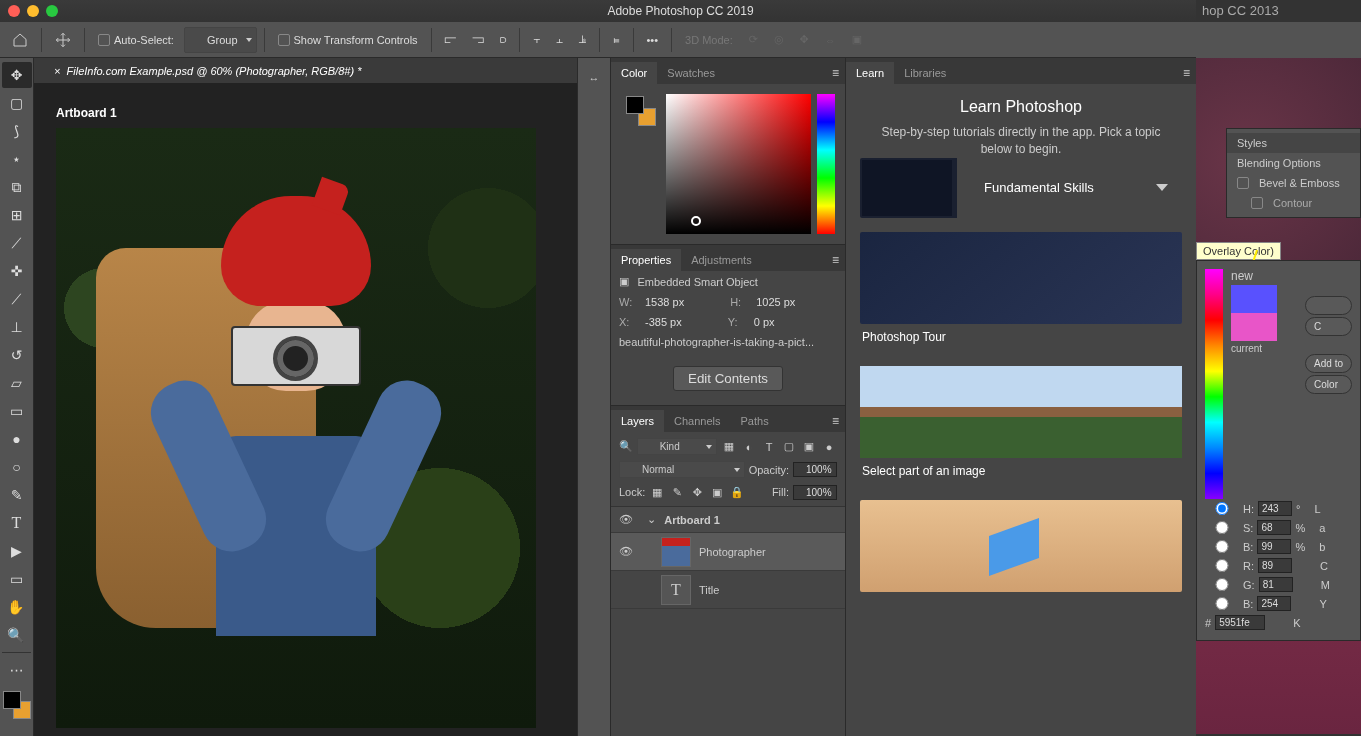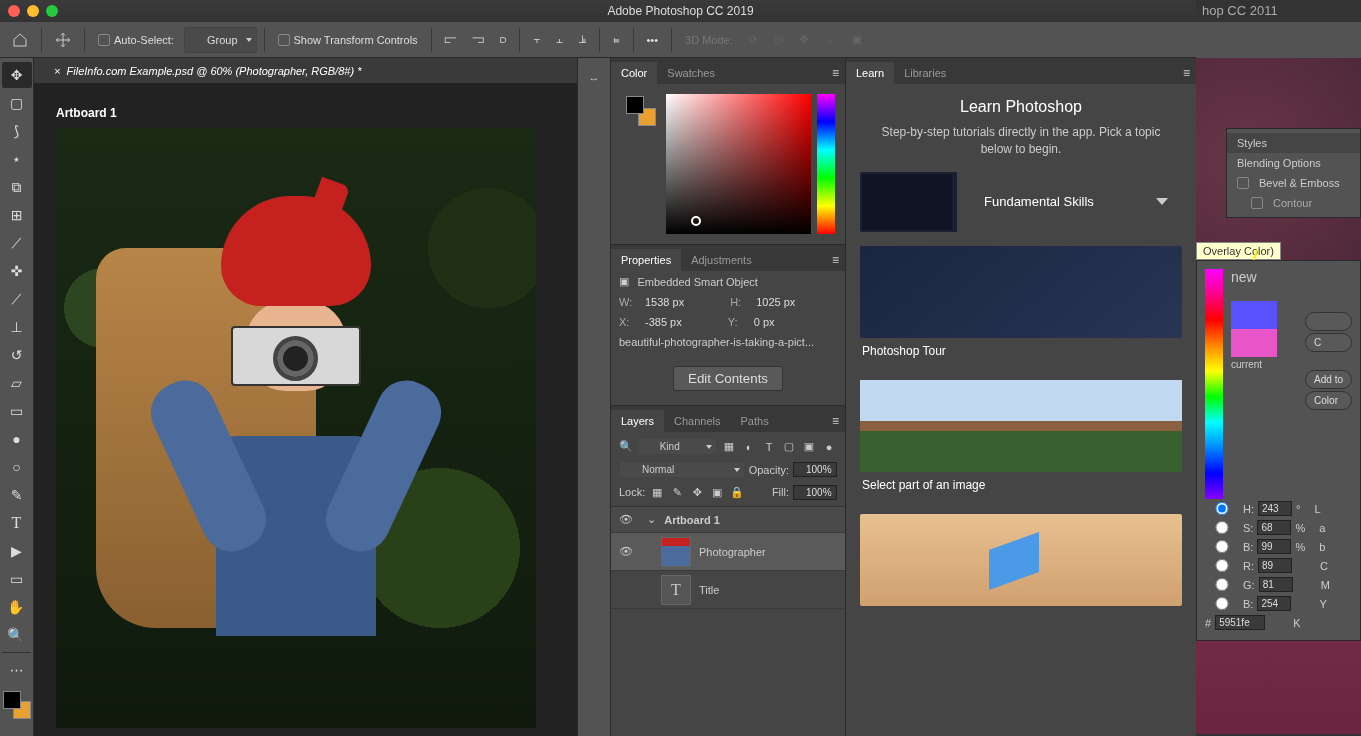--- a/index.html
+++ b/index.html
@@ -76,21 +76,21 @@
 .layer{display:flex;align-items:center;height:38px;border-bottom:1px solid #3a3a3a;padding:0 6px;gap:8px}
 .layer.selected{background:#5a5a5a}
 .layer.artboard-layer{height:26px;background:#4a4a4a}
 .layer-eye{width:18px;text-align:center;color:#ccc}
 .layer-thumb{width:30px;height:30px;background:#222;border:1px solid #666;flex-shrink:0}
 .layer-thumb.t{background:#555;display:flex;align-items:center;justify-content:center;font-size:16px;font-family:serif}
 .layer-thumb.checker{background:repeating-conic-gradient(#ccc 0 25%,#fff 0 50%) 0 0/8px 8px}
 .panels-right{width:350px;background:#454545;display:flex;flex-direction:column;overflow:hidden}
 .learn-body{flex:1;overflow:auto;padding:10px 14px}
 .learn-title{text-align:center;color:#fff;font-size:16px;font-weight:400;margin:4px 0 8px}
-.learn-sub{text-align:center;color:#ccc;font-size:12px;line-height:1.4;margin-bottom:14px;padding:0 10px}
+.learn-sub{text-align:center;color:#ccc;font-size:12px;line-height:1.4;margin-bottom:0;padding:0 10px}
 .learn-hero{height:60px;background:linear-gradient(90deg,#1a2030 0 30%,#454545 30%);display:flex;align-items:center;padding:0 14px;border-radius:2px;margin-bottom:14px;position:relative}
 .learn-hero-img{width:90px;height:56px;background:#0f1525;position:absolute;left:2px;top:2px}
 .learn-hero-txt{margin-left:110px;color:#fff;font-size:13px;flex:1}
 .chev{width:0;height:0;border-left:6px solid transparent;border-right:6px solid transparent;border-top:7px solid #ccc}
 .tut-card{margin-bottom:16px}
 .tut-img{width:100%;height:92px;background:#1a2030;border-radius:2px}
 .tut-img.i1{background:linear-gradient(140deg,#1a2540,#2a3555)}
 .tut-img.i2{background:#ddd;display:grid;grid-template-columns:1fr 1fr 1fr 1fr}
 .tut-img.i2 > div{background:#8a6a4a;border:1px solid #333}
 .tut-img.i2 > div:nth-child(2),.tut-img.i2 > div:nth-child(5){background:#fff}
@@ -384,21 +384,21 @@
         <div class="tut-lbl">Select part of an image</div>
       </div>
       <div class="tut-card">
         <div class="tut-img i4"></div>
       </div>
     </div>
   </div>
 </div>
 
 <div class="far-right">
-  <div class="fr-title">hop CC 2011</div>
+  <div class="fr-title">hop CC 2013</div>
   <div style="height:36px;background:#535353"></div>
   <div class="fr-img"></div>
   <div class="fr-img bottom"></div>
 
   <div class="fr-panel">
     <div class="fr-row" style="background:#454545">Styles</div>
     <div class="fr-row">Blending Options</div>
     <div class="fr-row">
         <span class="chk"></span>
         <span>Bevel &amp; Emboss</span>
@@ -408,21 +408,21 @@
         <span>Contour</span>
       </div>
   </div>
 
   <div class="overlay-lbl">Overlay Color)</div>
   <div class="arrow"></div>
 
   <div class="fr-picker">
     <div class="fr-hue"></div>
     <div class="fr-newcur">
-      <div style="color:#ccc;font-size:14px;margin-bottom:16px">new</div>
+      <div style="color:#ccc;font-size:12px;margin-bottom:2px">new</div>
       <div class="fr-swatch new"></div>
       <div class="fr-swatch cur"></div>
       <div style="color:#ccc;font-size:10px;margin-top:2px">current</div>
       <div style="float:right;margin-top:-60px">
         <div class="fr-btn">&nbsp;</div>
         <div class="fr-btn">C</div>
         <div style="height:14px"></div>
         <div class="fr-btn">Add to</div>
         <div class="fr-btn">Color</div>
       </div>

